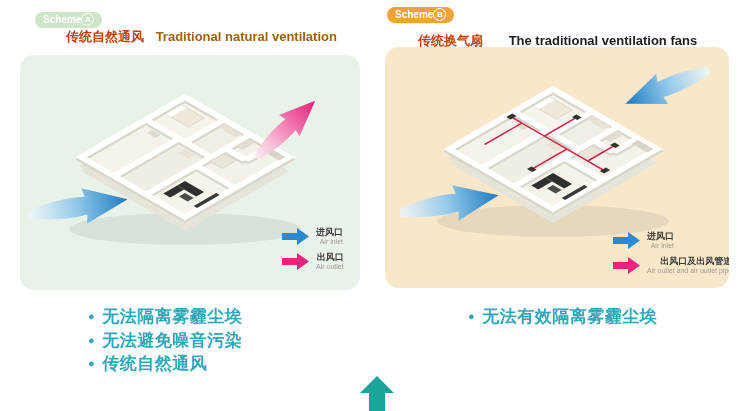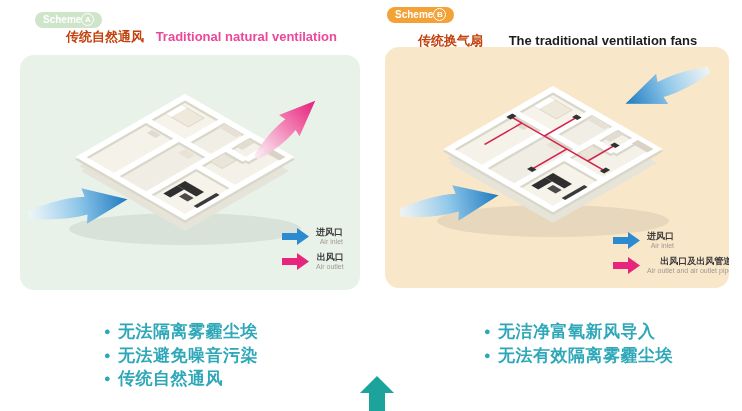--- a/index.html
+++ b/index.html
@@ -19,39 +19,39 @@
     font-size:8px;line-height:11px;text-align:center;font-weight:bold;
   }
   .badge-a{left:35px;top:12px;background:#cfe5ca;}
   .badge-b{left:387px;top:7px;background:#f3a238;}
   .panel-title{
     position:absolute;font-size:13px;font-weight:bold;color:#2b2b2b;white-space:nowrap;
   }
   .panel-title .zh{color:#c2410c;margin-left:31px;}
   .title-a{left:35px;top:28px;}
   .title-b{left:387px;top:32px;}
-  .title-a .en{margin-left:8px;color:#ec4899;}
+  .title-a .en{margin-left:8px;color:#a16207;}
   .title-b .en{margin-left:22px;color:#1d1d1d;}
   
   .panel{position:absolute;border-radius:14px;overflow:hidden;}
   .panel-left{left:20px;top:55px;width:340px;height:235px;background:#e9f2e9;}
   .panel-right{left:385px;top:47px;width:344px;height:241px;background:#f9e7ca;}
   .panel svg.scene{position:absolute;left:0;top:0;}
   
   .legend{position:absolute;}
   .legend-row{display:flex;align-items:flex-start;margin-bottom:6px;text-align:right;}
   .legend-row svg{flex:0 0 auto;margin-top:1px;}
   .legend-txt{margin-left:7px;}
   .legend-zh{font-size:9px;font-weight:bold;color:#3a3a3a;line-height:10px;white-space:nowrap;}
   .legend-en{font-size:7px;color:#a09a90;line-height:9px;white-space:nowrap;}
   .legend-a{left:262px;top:172px;}
   .legend-b{left:228px;top:184px;}
   
   ul.bullets{
-    position:absolute;margin:16px;padding:0;list-style:none;font-family:Liberation Mono, monospace;
+    position:absolute;margin:0;padding:0;list-style:none;
   }
   ul.bullets li{
     font-size:17px;font-weight:600;color:#2ea8b8;line-height:23.5px;
     letter-spacing:0.5px;white-space:nowrap;
   }
   ul.bullets li::before{
     content:"●";font-size:11px;margin-right:7px;vertical-align:2px;color:#2ea8b8;
   }
   .bullets-left{left:88px;top:305px;}
   .bullets-right{left:468px;top:305px;}
@@ -196,19 +196,18 @@
     </div>
   </div>
 </div>
 
 <ul class="bullets bullets-left">
   <li>无法隔离雾霾尘埃</li>
   <li>无法避免噪音污染</li>
   <li>传统自然通风</li>
 </ul>
 <ul class="bullets bullets-right">
-  <li>无洁净富氧新风导入</li>
   <li>无法有效隔离雾霾尘埃</li>
 </ul>
 
 <svg class="up-arrow" width="36" height="36" viewBox="0 0 36 36">
   <polygon points="18,0 35,17 26,17 26,36 10,36 10,17 1,17" fill="#1ca39b"></polygon>
 </svg>
 
 </body></html>

